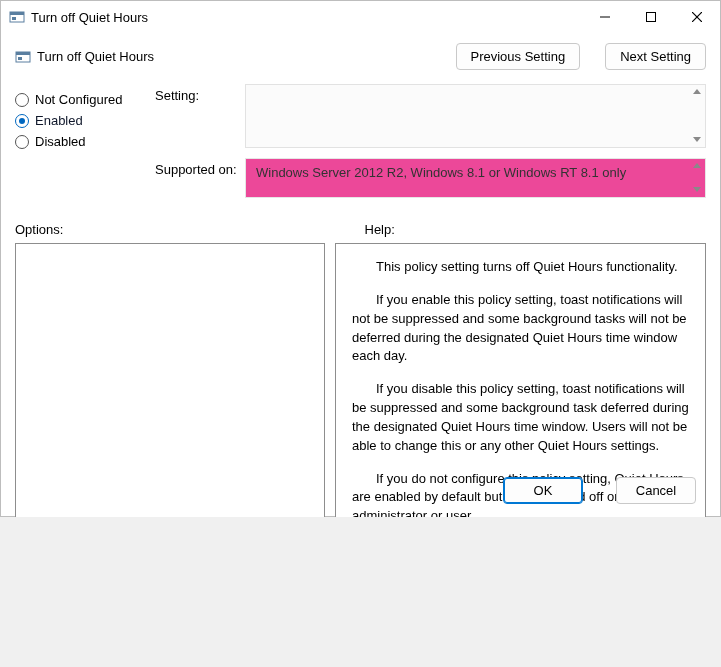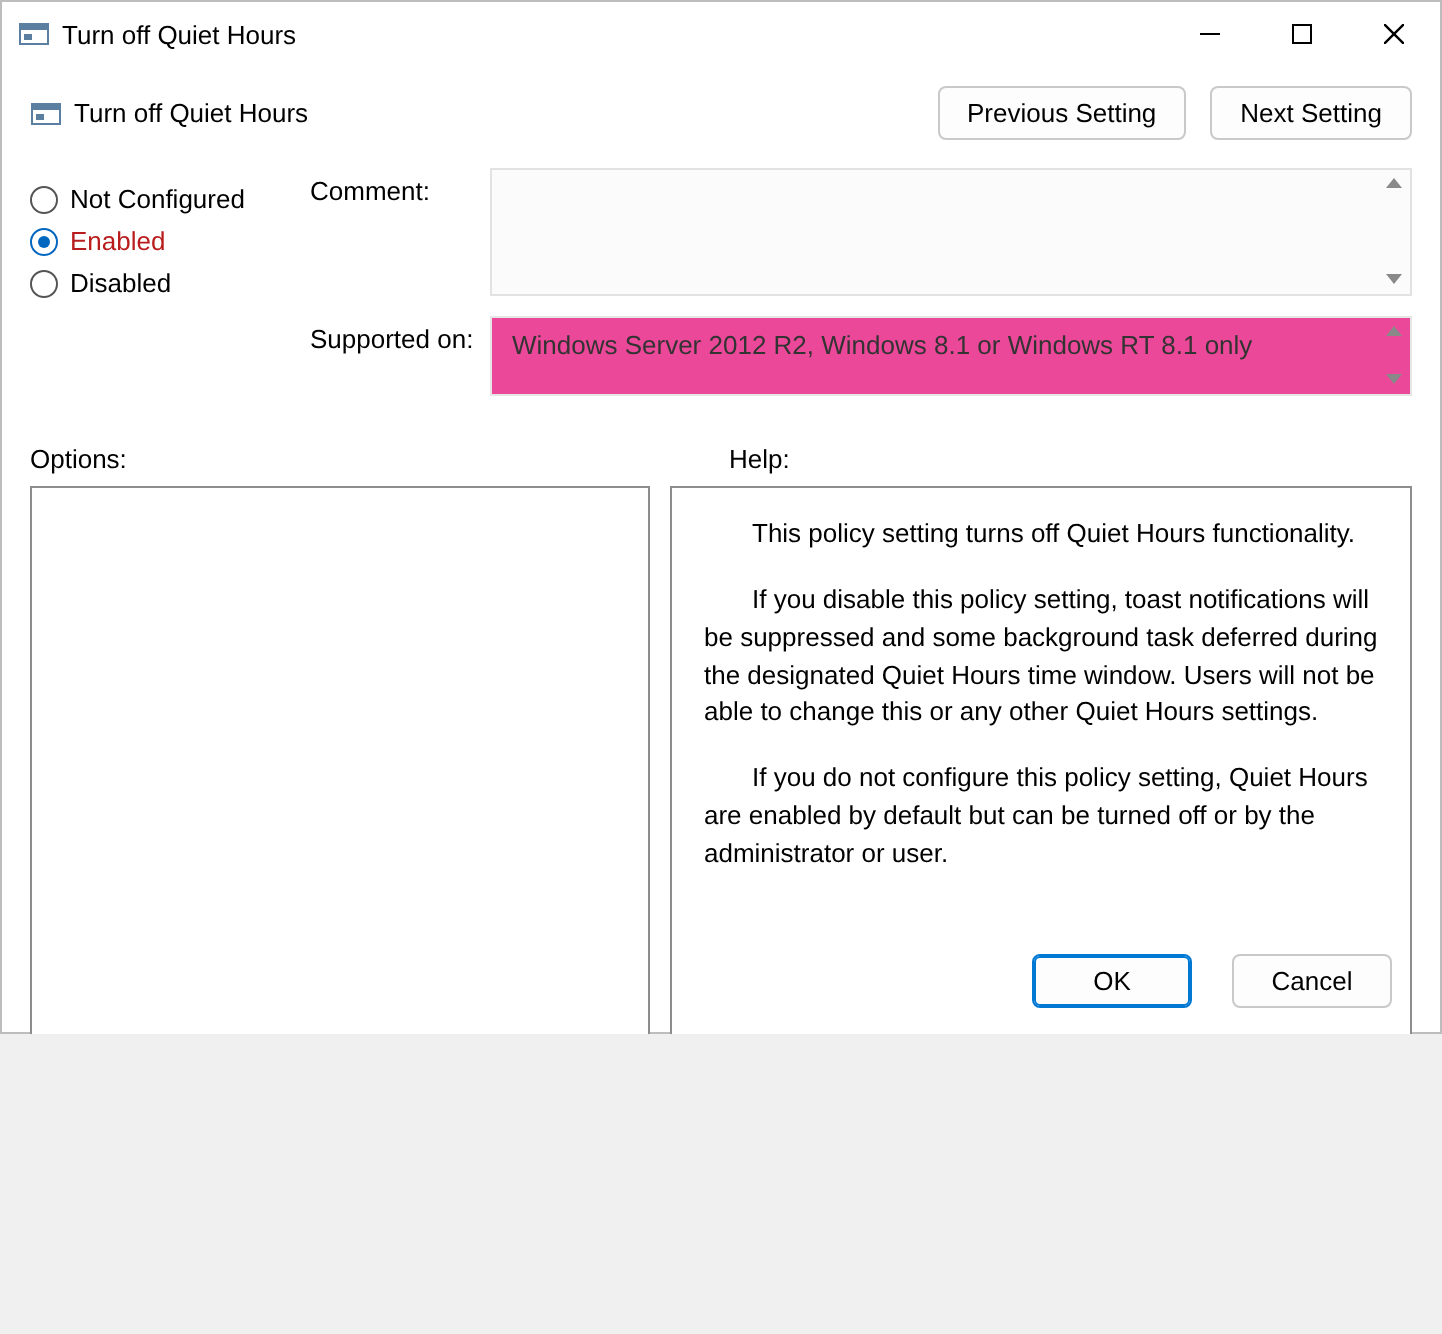--- a/index.html
+++ b/index.html
@@ -62,21 +62,21 @@
     margin-right: 6px;
   }
   .hdr-row .hdr-title {
     flex: 1 1 auto;
   }
   .btn {
     background: #fdfdfd;
     border: 1px solid #c9c9c9;
     border-radius: 4px;
     padding: 5px 14px;
-    margin-left: 12px;
+    margin-left: 25px;
     cursor: default;
   }
   .btn-primary {
     border-color: #0078d4;
     box-shadow: 0 0 0 1px #0078d4 inset;
   }
   
   .settings-area {
     display: flex;
     padding: 6px 14px 6px 14px;
@@ -104,21 +104,21 @@
   }
   .radio-row.selected .radio-circle::after {
     content: "";
     position: absolute;
     top: 3px; left: 3px;
     width: 6px; height: 6px;
     background: #0067c0;
     border-radius: 50%;
   }
   .radio-row.selected .radio-label {
-    color: #b91c1c;
+    color: #0f172a;
   }
   .settings-right {
     flex: 1;
     display: grid;
     grid-template-columns: 90px 1fr;
     row-gap: 10px;
     align-items: flex-start;
   }
   .field-label {
     padding-top: 4px;
@@ -265,21 +265,21 @@
         <span class="radio-circle"></span>
         <span class="radio-label">Enabled</span>
       </div>
       <div class="radio-row">
         <span class="radio-circle"></span>
         <span class="radio-label">Disabled</span>
       </div>
     </div>
 
     <div class="settings-right">
-      <div class="field-label">Comment:</div>
+      <div class="field-label">Setting:</div>
       <div class="comment-box">
         <span></span>
         <span class="spin up"></span>
         <span class="spin down"></span>
       </div>
 
       <div class="field-label">Supported on:</div>
       <div class="supported-box">
         <span>Windows Server 2012 R2, Windows 8.1 or Windows RT 8.1 only</span>
         <span class="spin up"></span>
@@ -292,20 +292,21 @@
     <div class="left">Options:</div>
     <div class="right">Help:</div>
   </div>
 
   <div class="panels">
     <div class="panel options-panel">
       <span></span>
     </div>
     <div class="panel help-panel">
       <p class="ind">This policy setting turns off Quiet Hours functionality.</p>
+      <p class="ind">If you enable this policy setting, toast notifications will not be suppressed and some background tasks will not be deferred during the designated Quiet Hours time window each day.</p>
       <p class="ind">If you disable this policy setting, toast notifications will be suppressed and some background task deferred during the designated Quiet Hours time window.  Users will not be able to change this or any other Quiet Hours settings.</p>
       <p class="ind">If you do not configure this policy setting, Quiet Hours are enabled by default but can be turned off or by the administrator or user.</p>
     </div>
   </div>
 
   <div class="footer">
     <div class="btn btn-primary">OK</div>
     <div class="btn">Cancel</div>
   </div>
 

